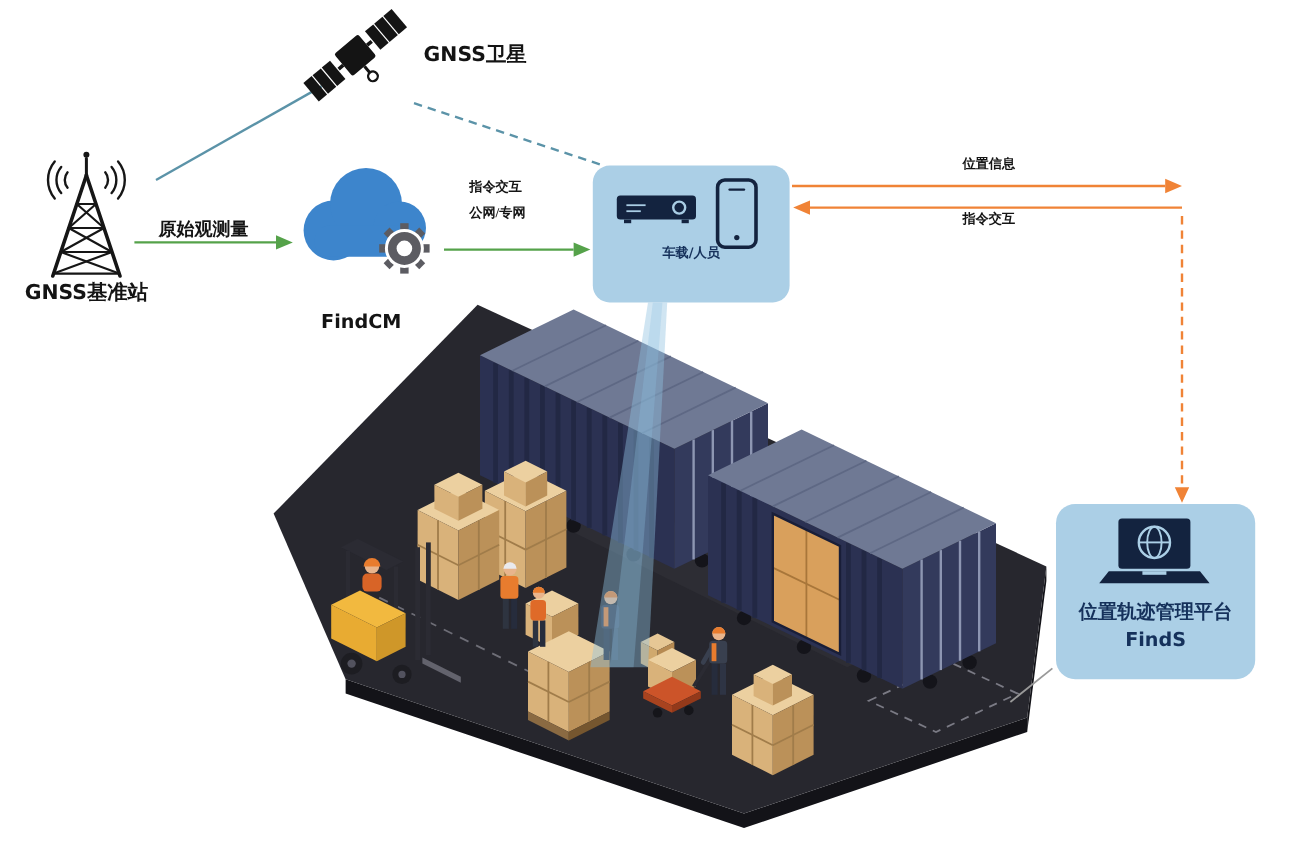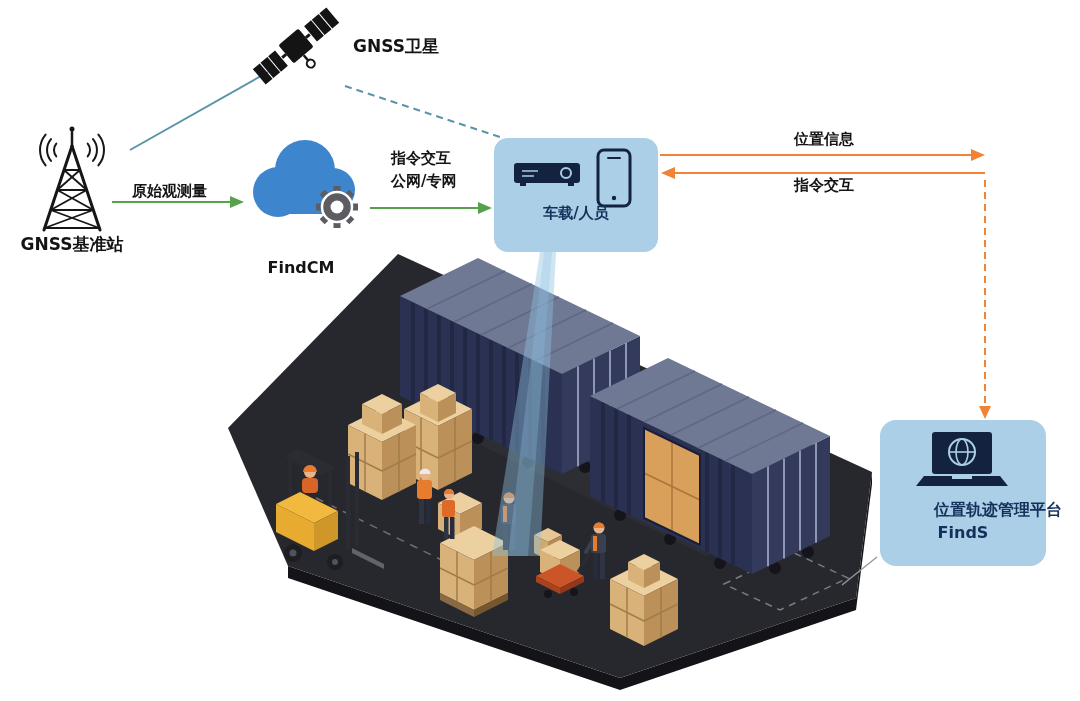--- a/index.html
+++ b/index.html
@@ -2,21 +2,21 @@
 <html><head>
 <meta charset="utf-8">
 <style>
   html,body{margin:0;padding:0;background:#ffffff;}
   #canvas{position:relative;width:1080px;height:701px;background:#ffffff;overflow:hidden;
           font-family:"DejaVu Sans","Liberation Sans",sans-serif;}
   #canvas svg{position:absolute;left:0;top:0;}
   .lbl{position:absolute;font-weight:700;font-size:16px;line-height:1.25;color:#141414;white-space:nowrap;}
   .lbl.center{text-align:center;white-space:normal;}
   .lbl.big{font-size:17px;}
-  .lbl.md{font-size:15px;}
+  .lbl.md{font-size:11px;}
   .lbl.small{font-size:15px;font-weight:600;}
   .lbl.navy{color:#15315b;}
 </style>
 </head>
 <body>
 
 <div id="canvas">
 <svg width="1080" height="701" viewBox="0 0 1080 701">
 
   <g stroke-width="2" fill="none" stroke="#5b93a8">
@@ -360,19 +360,19 @@
     </g>
     <line x1="877" y1="557" x2="842" y2="585" stroke="#999999" stroke-width="1.5"></line>
   </g>
 </svg>
 
 <div class="lbl big" style="left:353px;top:36px;">GNSS卫星</div>
 <div class="lbl big center" style="left:11px;top:234px;width:122px;">GNSS基准站</div>
 <div class="lbl small" style="left:132px;top:182px;">原始观测量</div>
 <div class="lbl center" style="left:212px;top:258px;width:178px;">FindCM</div>
 <div class="lbl md" style="left:391px;top:149px;">指令交互</div>
-<div class="lbl md" style="left:391px;top:172px;">公网/专网</div>
+<div class="lbl md" style="left:391px;top:172px;font-family:Liberation Serif, serif;">公网/专网</div>
 <div class="lbl md navy center" style="left:494px;top:204px;width:164px;">车载/人员</div>
 <div class="lbl md center" style="left:744px;top:130px;width:160px;">位置信息</div>
 <div class="lbl md center" style="left:744px;top:176px;width:160px;">指令交互</div>
-<div class="lbl center navy" style="left:881px;top:500px;width:164px;margin-left:35px;">位置轨迹管理平台</div>
+<div class="lbl center navy" style="left:881px;top:500px;width:164px;">位置轨迹管理平台</div>
 <div class="lbl center navy" style="left:881px;top:523px;width:164px;">FindS</div>
 </div>
 
 </body></html>

